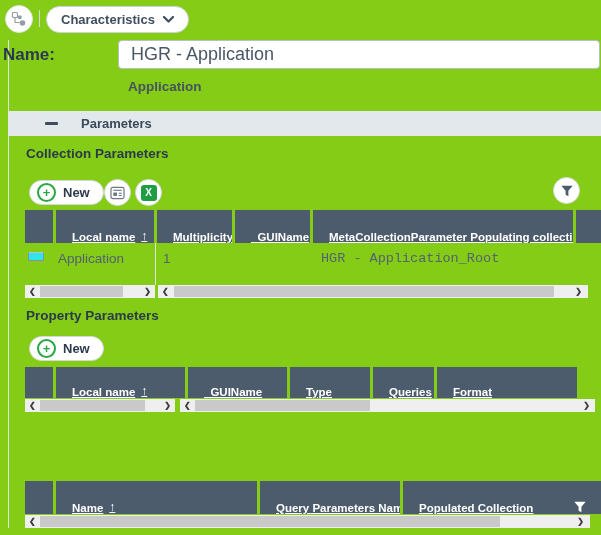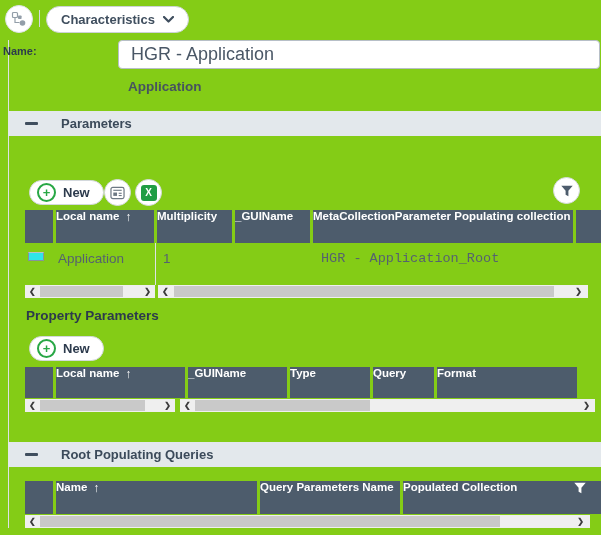--- a/index.html
+++ b/index.html
@@ -9,47 +9,47 @@
 
   
   .circle-btn{width:28px;height:28px;border:1px solid #dde2e6;border-radius:50%;
     display:flex;align-items:center;justify-content:center;background:#fff;cursor:pointer;}
   .vdiv{width:1px;background:#d4d9dd;}
   .pill{display:inline-flex;align-items:center;gap:8px;height:27px;padding:0 14px;
     border:1px solid #ccd2d7;border-radius:14px;background:#fff;font-weight:700;
     font-size:13px;color:#3f4e5e;cursor:pointer;}
 
   
-  .flabel{font-weight:700;font-size:11px;color:#2c3a4c;}
+  .flabel{font-weight:700;font-size:17px;color:#2c3a4c;}
   .name-input{border:1px solid #b7bfc7;border-radius:4px;height:29px;padding:0 12px;
     font-family:"Liberation Sans", sans-serif;font-size:18px;color:#4a5766;outline:none;}
   .fvalue{font-size:13.5px;color:#46535f;font-weight:600;}
 
   
-  .section-bar{background:#e3e8ec;height:25px;display:flex;align-items:center;cursor:pointer;}
+  .section-bar{background:#e3e8ec;height:25px;display:flex;align-items:center;cursor:pointer;padding-left:20px;}
   .minus{width:13px;height:3px;background:#3f4e5e;border-radius:1px;margin-left:17px;}
   .section-title{font-weight:700;font-size:13px;color:#3b4a5a;margin-left:23px;}
   .sub-title{font-weight:700;font-size:13.5px;color:#2c3a4c;}
 
   
   .new-pill{display:inline-flex;align-items:center;gap:7px;height:25px;padding:0 13px 0 7px;
     border:1px solid #d3d8dc;border-radius:13px;background:#fff;cursor:pointer;}
   .new-pill .plus{width:15px;height:15px;border:2px solid #28a745;border-radius:50%;
     color:#28a745;font-weight:700;font-size:13px;line-height:13px;display:flex;
     align-items:center;justify-content:center;}
   .new-pill .lbl{font-weight:700;font-size:13px;color:#2c3a4c;}
   .icon-circle{width:27px;height:27px;border:1px solid #d5dadd;border-radius:50%;
     background:#fff;display:flex;align-items:center;justify-content:center;cursor:pointer;}
   .xl-box{width:16px;height:16px;background:#1f9d44;border-radius:3px;color:#fff;
     font-weight:700;font-size:10px;display:flex;align-items:center;justify-content:center;}
 
   
   .hcell{position:absolute;top:0;height:100%;background:#4d5c6c;color:#fff;
-    font-size:11.5px;font-weight:600;display:flex;align-items:flex-start;
-    padding-left:0;cursor:pointer;box-sizing:border-box;white-space:nowrap;overflow:hidden;}
+    font-size:11.5px;font-weight:600;display:flex;align-items:flex-end;
+    padding-left:16px;cursor:pointer;box-sizing:border-box;white-space:nowrap;overflow:hidden;text-decoration:underline;}
   .sort{margin-left:6px;font-weight:700;font-size:12px;}
   .rowtext{position:absolute;font-size:13.5px;color:#55626f;white-space:nowrap;}
   .cyan-chip{width:16px;height:9px;background:#2fe5e9;border:1px solid #85939d;
     border-top-color:#b7c0c7;}
 
   
   .sb{position:absolute;height:13px;background:#efefef;cursor:pointer;}
   .sb .thumb{position:absolute;top:1px;height:11px;background:#c9c9c9;cursor:grab;}
   .sb .ar{position:absolute;top:50%;transform:translateY(-50%);font-size:8px;
     font-weight:700;color:#3a3a3a;cursor:pointer;line-height:1;}
@@ -80,20 +80,21 @@
 
   <div class="abs flabel" style="left:3px;top:45px;">Name:</div>
   <input class="abs name-input" style="left: 118px; top: 40px; width: 482px;" type="text" value="HGR - Application">
   <div class="abs fvalue" style="left:128px;top:79px;">Application</div>
 
   <div class="abs section-bar" style="left:8px;top:111px;width:593px;">
     <div class="minus"></div>
     <div class="section-title">Parameters</div>
   </div>
 
+  <div class="abs sub-title" style="left:26px;top:146px;">Collection Parameters</div>
 
   <div class="abs new-pill" style="left:29px;top:180px;">
     <span class="plus">+</span>
     <span class="lbl">New</span>
   </div>
   <div class="abs icon-circle" style="left:104px;top:179px;">
     <svg width="15" height="14" viewBox="0 0 16 15">
       <rect x="1" y="1.5" width="14" height="12" rx="2" fill="none" stroke="#6d7884" stroke-width="1.3"></rect>
       <rect x="3.5" y="7" width="4" height="3.6" fill="#6d7884"></rect>
       <line x1="3.5" y1="4.6" x2="12.5" y2="4.6" stroke="#6d7884" stroke-width="1.2"></line>
@@ -160,42 +161,38 @@
       <span>Local name</span>
       <span class="sort">↑</span>
     </div>
     <div class="hcell" style="left:188px;width:99px;">
       <span>_GUIName</span>
     </div>
     <div class="hcell" style="left:290px;width:80px;">
       <span>Type</span>
     </div>
     <div class="hcell" style="left:373px;width:61px;">
-      <span>Query</span>
+      <span>Queries</span>
     </div>
     <div class="hcell" style="left:437px;width:140px;">
       <span>Format</span>
     </div>
   </div>
 
   <div class="sb" style="left:25px;top:399px;width:150px;">
     <span class="ar" style="left:4px;">❮</span>
     <div class="thumb" style="left:15px;width:105px;"></div>
     <span class="ar" style="right:4px;">❯</span>
   </div>
   <div class="sb" style="left:180px;top:399px;width:415px;">
     <span class="ar" style="left:4px;">❮</span>
     <div class="thumb" style="left:15px;width:175px;"></div>
     <span class="ar" style="right:5px;">❯</span>
   </div>
 
-  <div class="abs section-bar" style="left:8px;top:442px;width:593px;">
-    <div class="minus"></div>
-    <div class="section-title">Root Populating Queries</div>
-  </div>
 
   <div class="abs" style="left:0;top:481px;width:601px;height:33px;">
     <div class="hcell" style="left:25px;width:28px;"></div>
     <div class="hcell" style="left:56px;width:201px;">
       <span>Name</span>
       <span class="sort">↑</span>
     </div>
     <div class="hcell" style="left:260px;width:140px;">
       <span>Query Parameters Name</span>
     </div>

